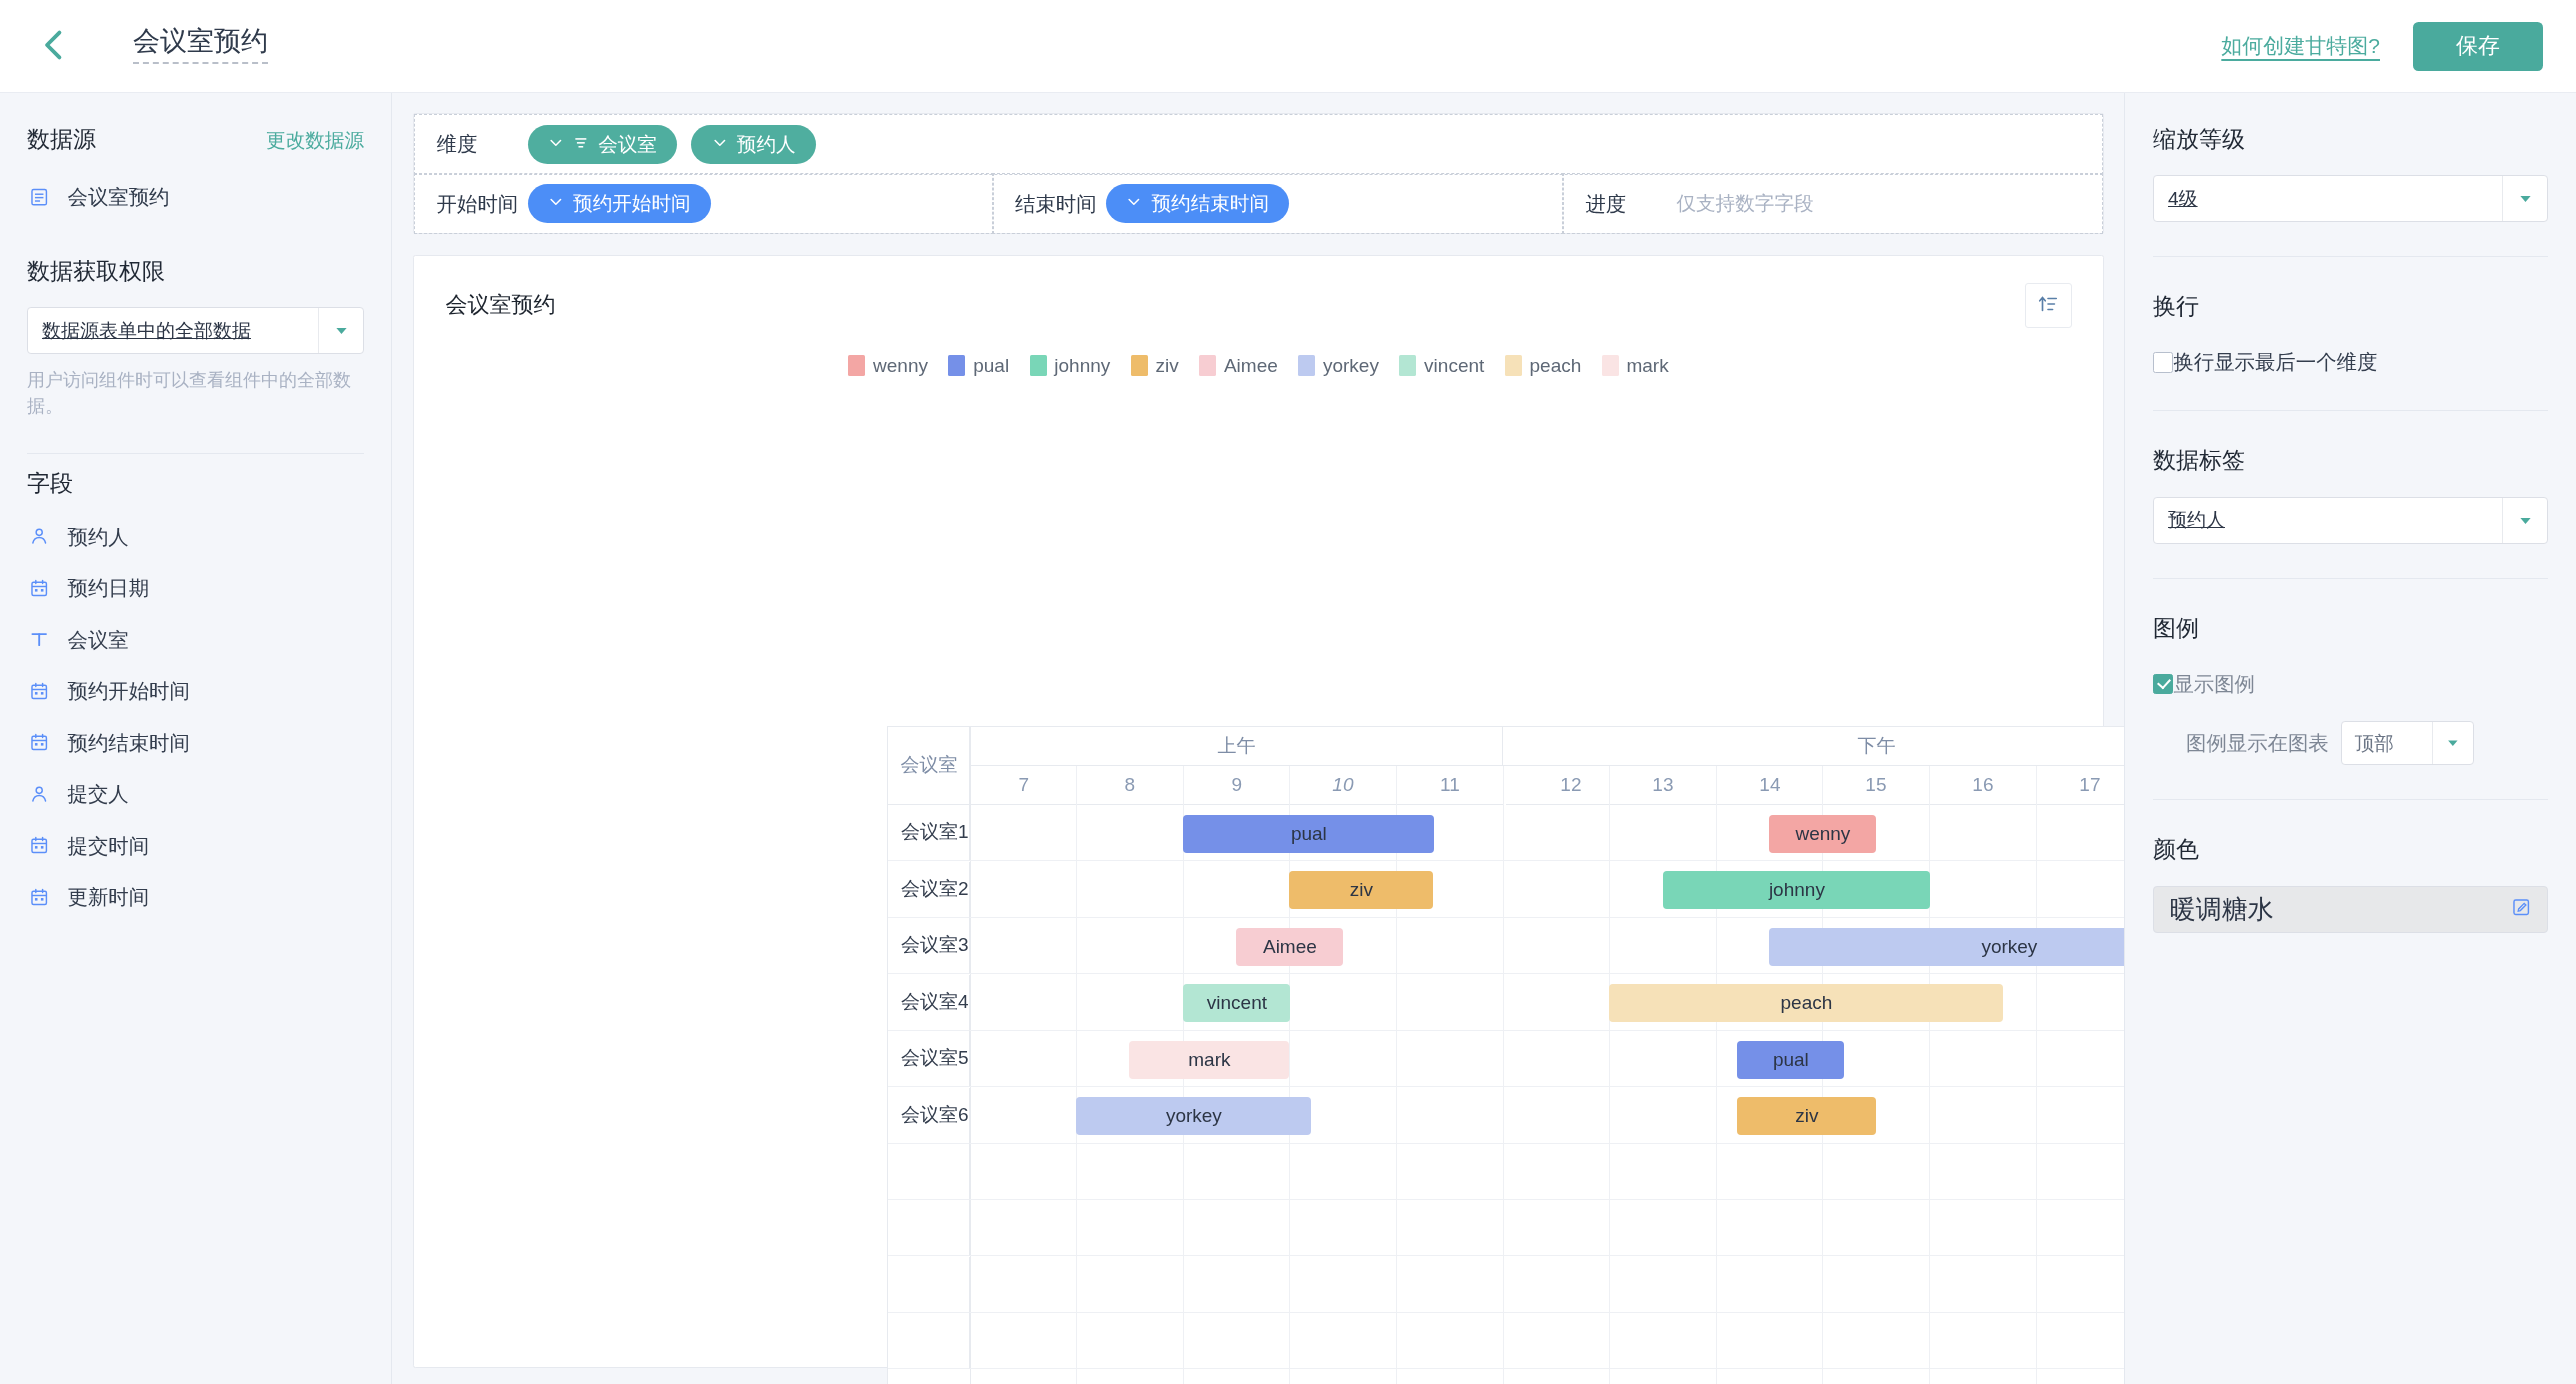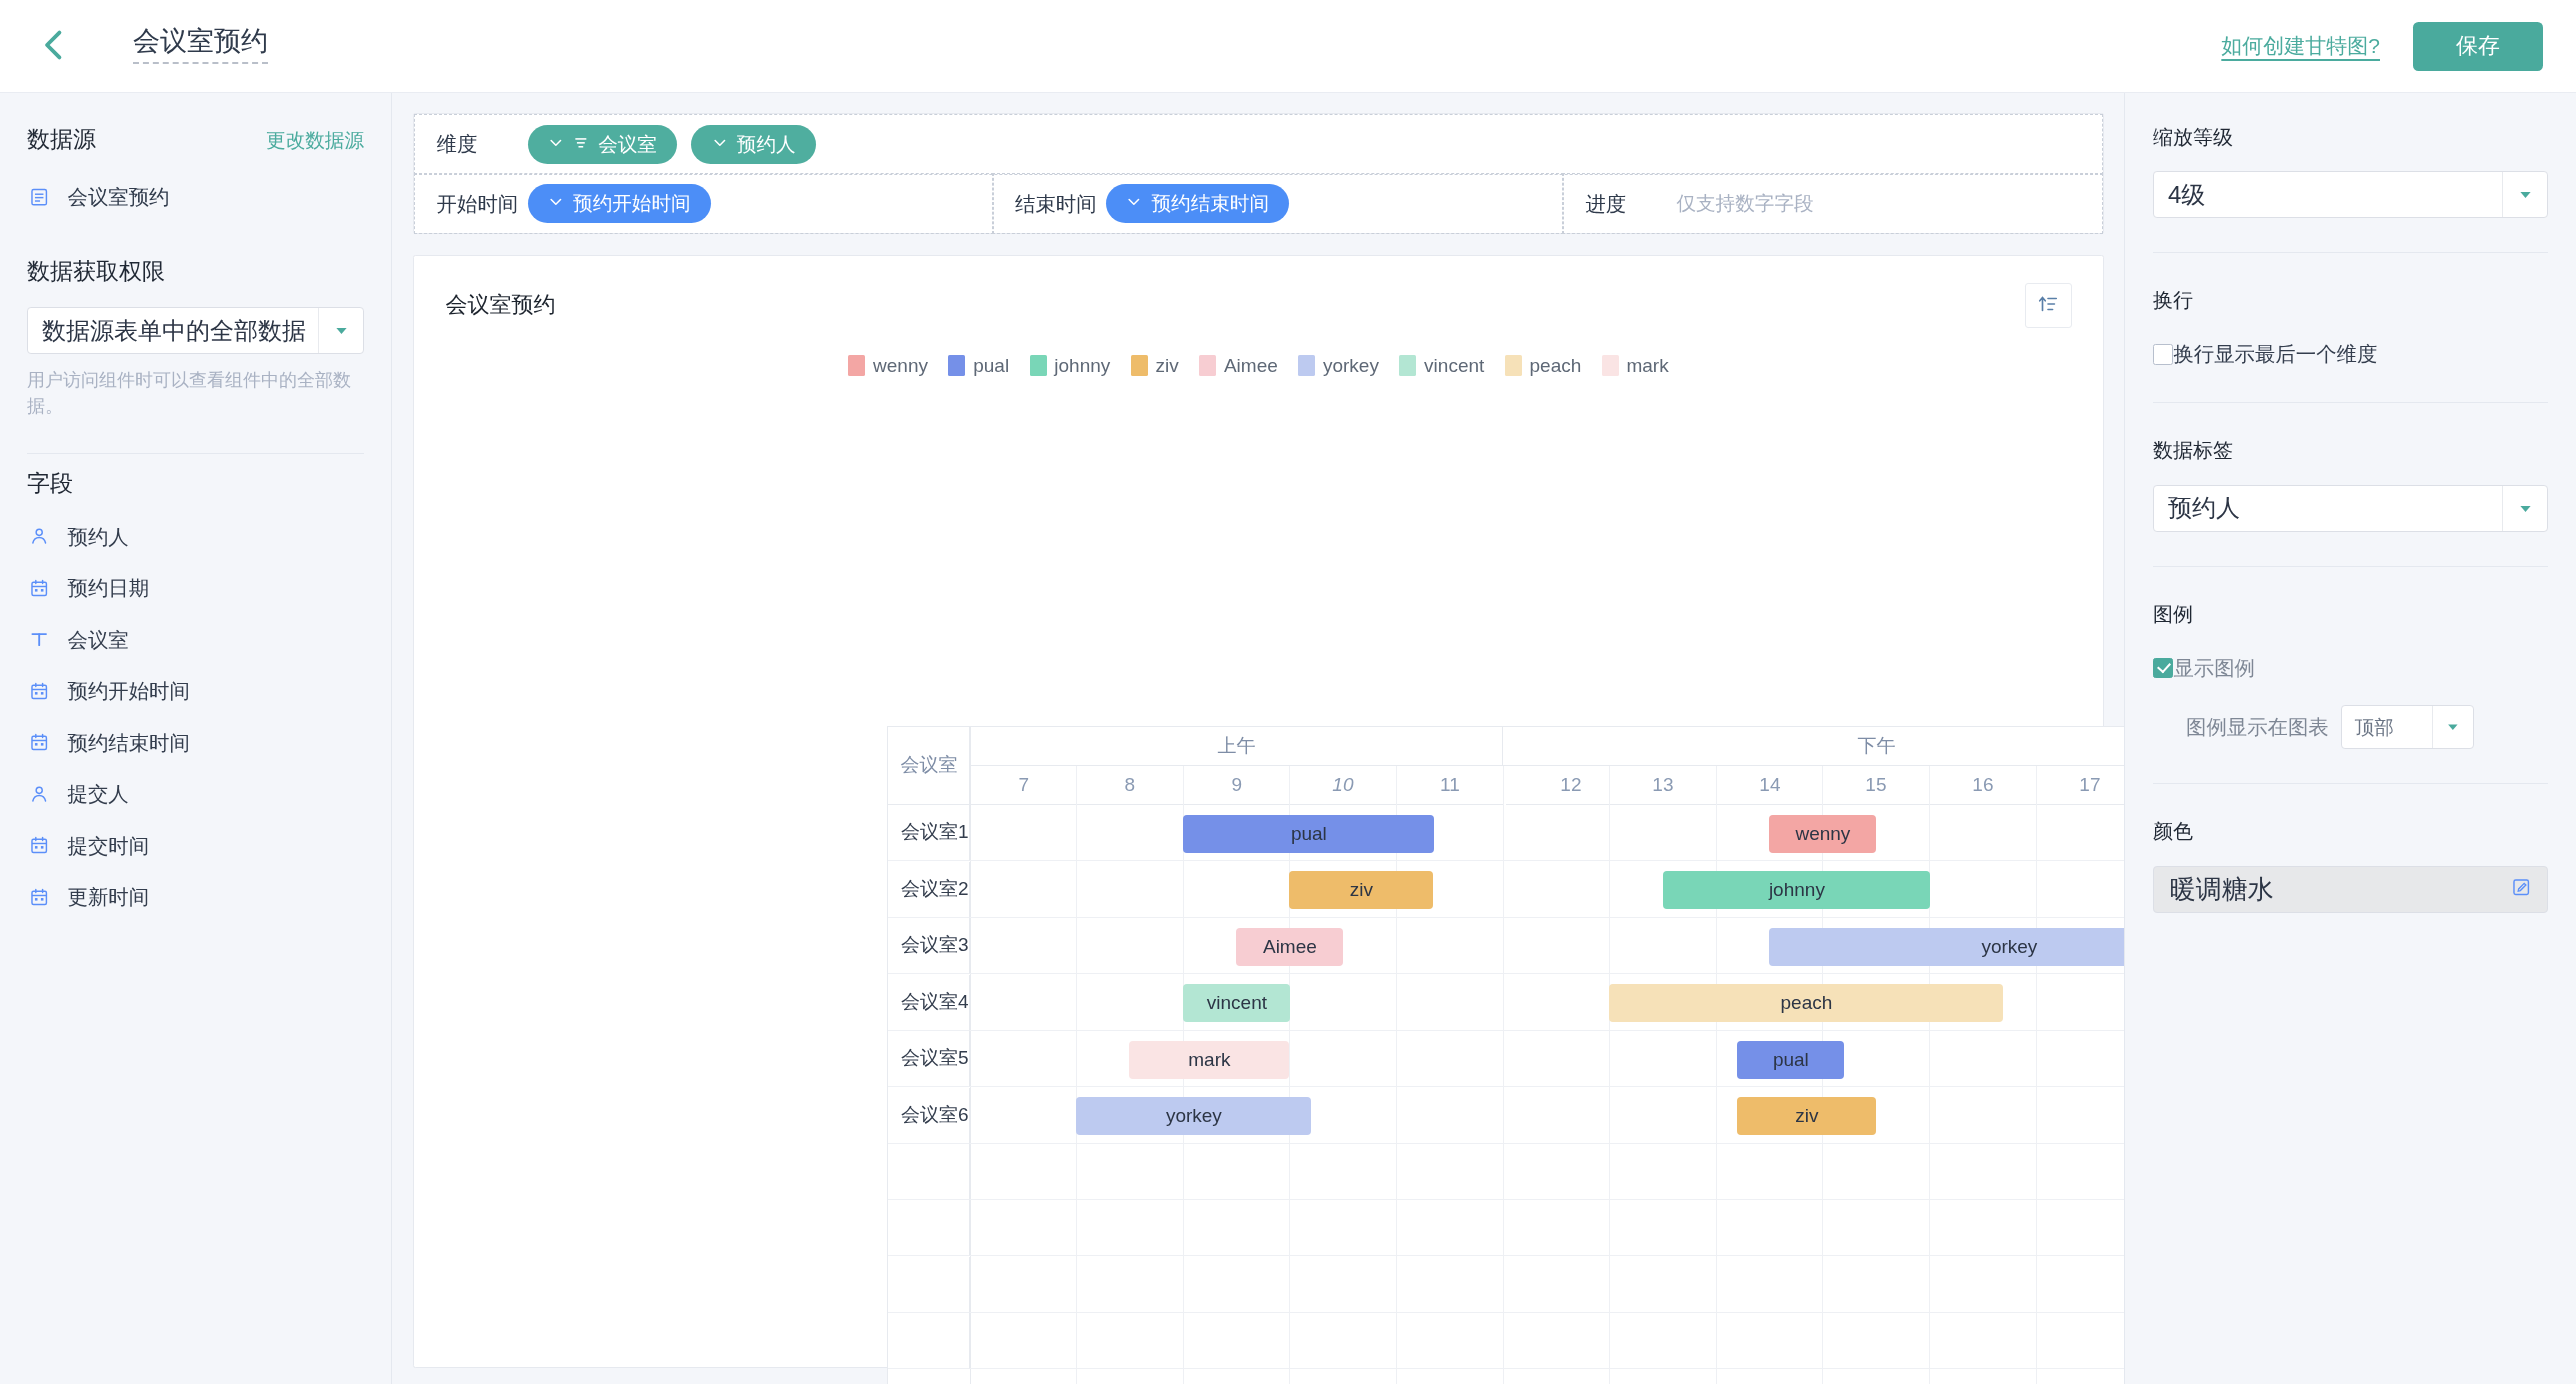--- a/index.html
+++ b/index.html
@@ -43,22 +43,22 @@
   .sb-row-head { display: flex; align-items: baseline; justify-content: space-between;
                  padding-top: 31px; }
   .sb-link { font-size: 19.6px; color: #4bab9e; cursor: pointer; }
   .ds-item { display: flex; align-items: center; gap: 17px; margin-top: 28px; cursor: pointer; }
   .ds-item .lbl { font-size: 20.4px; color: #2f3a4b; }
   .sb-block { margin-top: 45px; }
   .select-box {
     margin-top: 20.4px; height: 47px; background: #ffffff; border: 0.8px solid #dcdfe6;
     border-radius: 3.9px; display: flex; align-items: center; cursor: pointer;
   }
-  .select-box .val { flex: 1; font-size: 24px; color: #2c3545; padding-left: 14px;
-                     white-space: nowrap; overflow: hidden; }
+  .select-box .val { flex: 1; font-size: 19px; color: #2c3545; padding-left: 14px;
+                     white-space: nowrap; overflow: hidden; text-decoration: underline; }
   .select-box .caret { width: 45px; height: 100%; display: flex; align-items: center;
                        justify-content: center; border-left: 0.8px solid #e8eaee; }
   .hint { margin-top: 12.5px; font-size: 18px; line-height: 1.45; color: #a9b2c3; }
   .sb-divider { margin-top: 34px; border-top: 0.8px solid #e4e8ef; }
   .field-item { display: flex; align-items: center; gap: 17px; margin-top: 23.5px; cursor: grab; }
   .field-item .lbl { font-size: 20.4px; color: #333d4d; }
   .ficon { width: 23.5px; height: 23.5px; display: flex; align-items: center; justify-content: center; }
 
   
   .center { position: absolute; left: 393px; top: 93px; width: 1731px; height: 1291px;
@@ -118,21 +118,21 @@
                 border-right: 0.8px solid #e7eaef; display: flex; align-items: center;
                 padding-left: 12.5px; font-size: 19px; color: #333d4d; }
   .g-rowline { position: absolute; left: 82px; border-bottom: 0.8px solid #eef0f4; }
   .bar { position: absolute; border-radius: 3.9px; display: flex; align-items: center;
          justify-content: center; font-size: 19px; color: #2c3545; cursor: pointer;
          overflow: hidden; }
 
   
   .rpanel { position: absolute; left: 2124px; top: 93px; width: 452px; height: 1291px;
             background: #f4f6fa; border-left: 0.8px solid #e4e8ef; padding: 31px 28px 0 28px; }
-  .rp-title { font-size: 20px; color: #1f2733; }
+  .rp-title { font-size: 23px; color: #1f2733; }
   .rp-divider { border-top: 0.8px solid #e4e8ef; margin: 34px 0 0 0; }
   .chk-row { display: flex; align-items: center; margin-top: 26px; cursor: pointer; }
   .chk { width: 20.4px; height: 20.4px; border: 1.6px solid #b7bfcd; border-radius: 2.4px;
          background: #ffffff; flex-shrink: 0; }
   .chk.on { background: #4aaa9d; border-color: #4aaa9d; position: relative; }
   .chk.on::after { content: ""; position: absolute; left: 5.5px; top: 1.6px; width: 5.5px; height: 10.2px;
                    border: solid #ffffff; border-width: 0 2.4px 2.4px 0; transform: rotate(42deg); }
   .chk-label { font-size: 20.4px; color: #333d4d; }
   .chk-label.muted { color: #7e8795; }
   .sub-row { display: flex; align-items: center; gap: 12.5px; margin-top: 23.5px; padding-left: 33px; }

